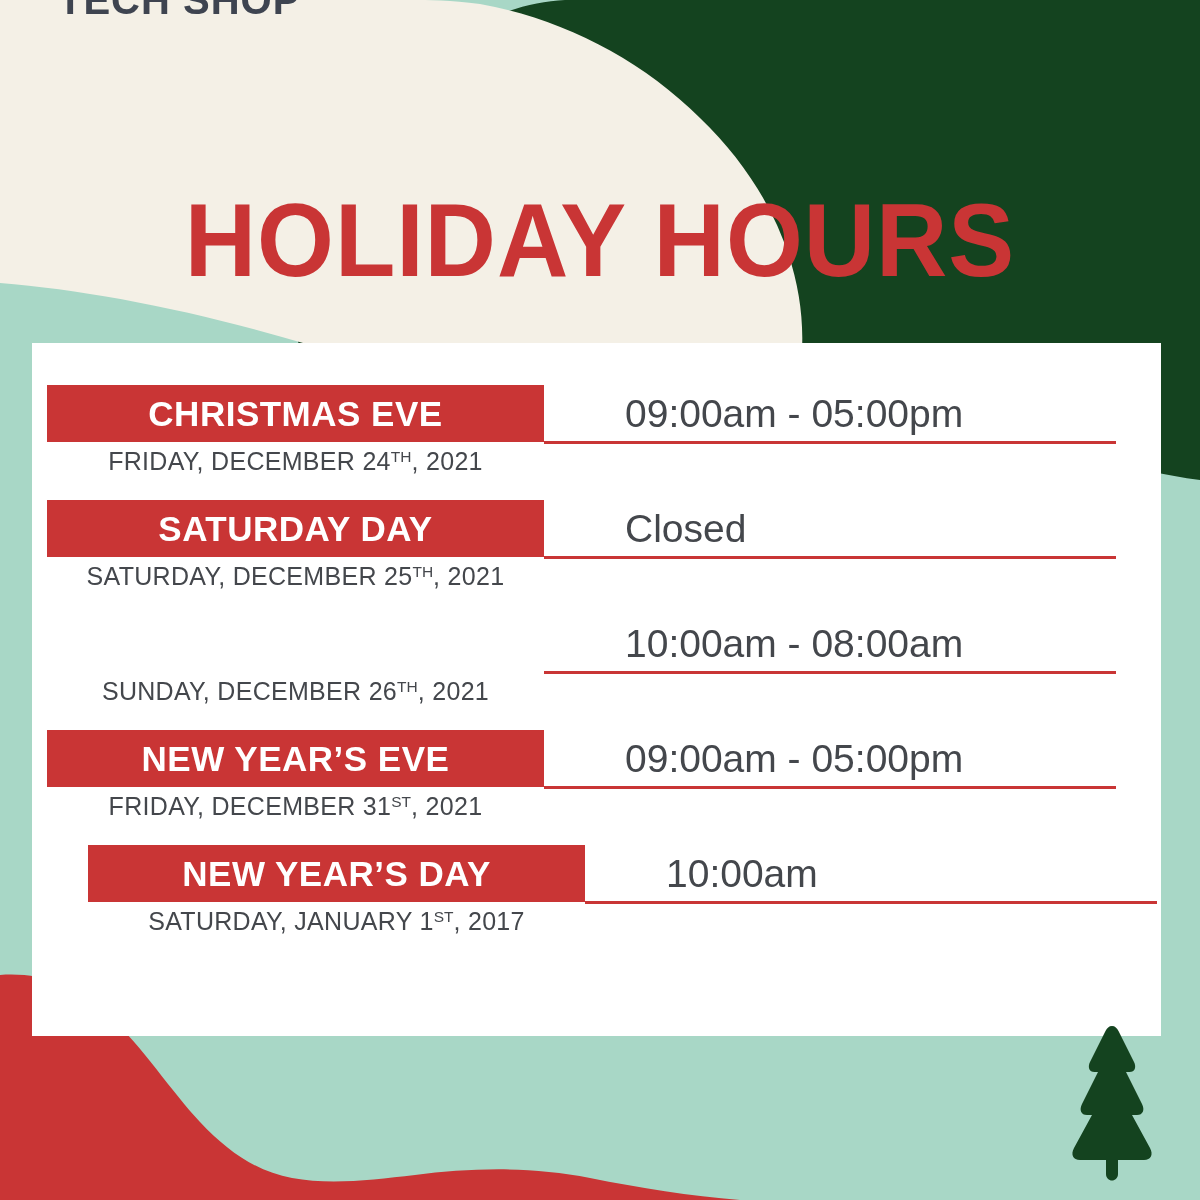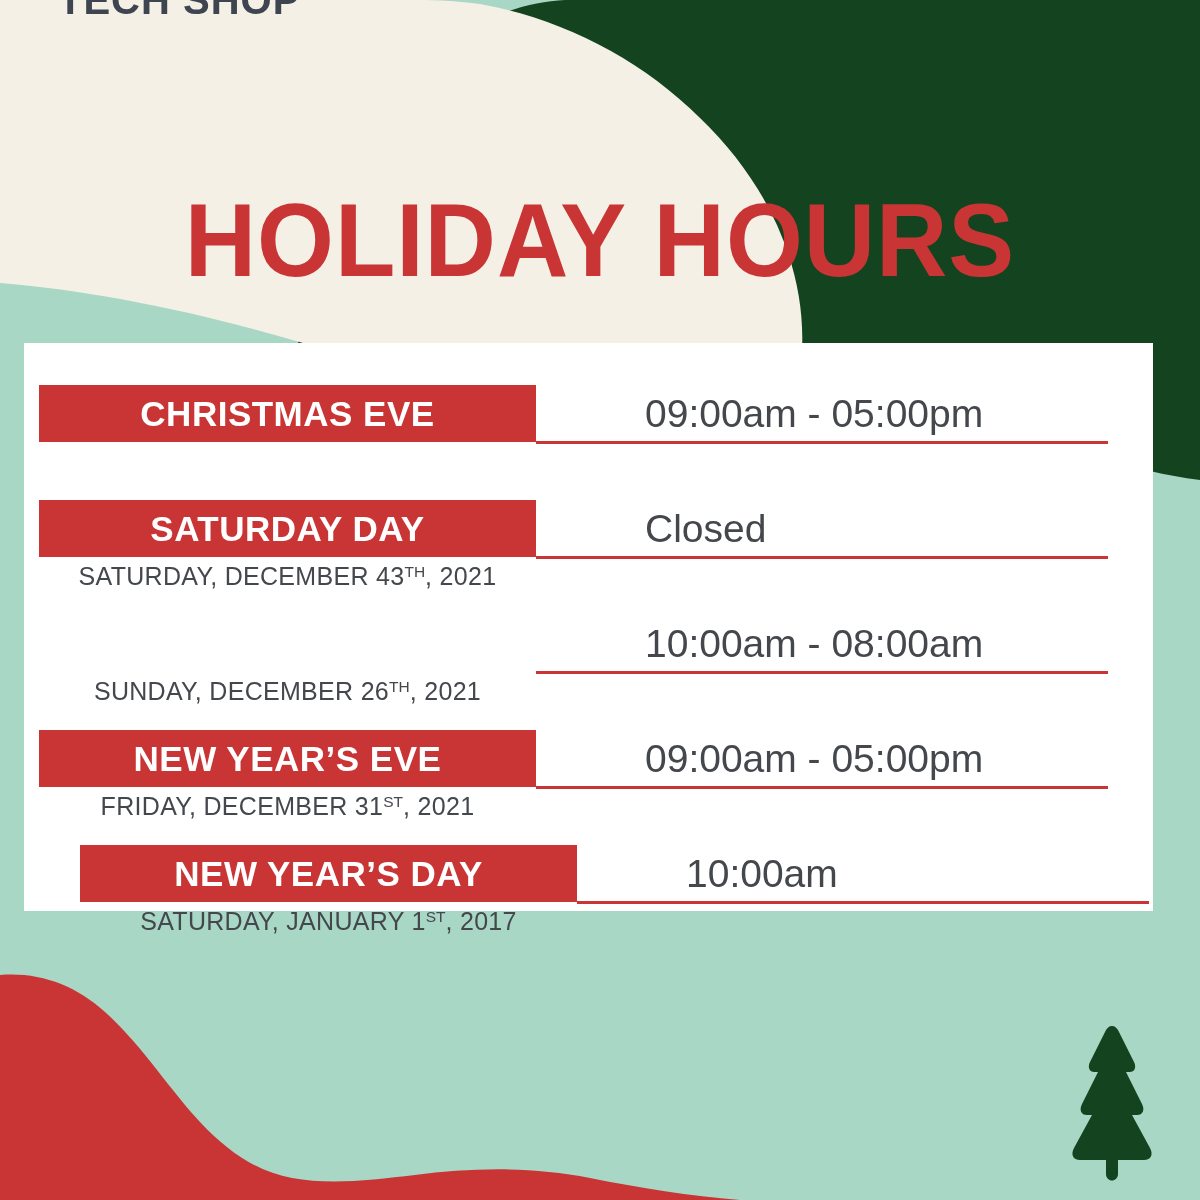--- a/index.html
+++ b/index.html
@@ -56,24 +56,24 @@
     font-weight: bold;
     color: #C93535;
     letter-spacing: 1px;
     transform: scaleX(0.95);
     transform-origin: center;
   }
 
   
   .card {
     position: absolute;
-    left: 24px;
+    left: 32px;
     top: 343px;
     width: 1129px;
-    height: 568px;
+    height: 693px;
     background: #FFFFFF;
     z-index: 5;
   }
 
   .rows {
     position: absolute;
     left: 0;
     top: 0;
     width: 100%;
   }
@@ -111,21 +111,20 @@
   .hours-wrap {
     position: absolute;
     left: 512px;
     top: 42px;
     width: 572px;
     height: 59px;
     border-bottom: 3px solid #C93535;
     box-sizing: border-box;
     display: flex;
     align-items: center;
-    padding-left: 28px;
   }
 
   .hours-label {
     font-size: 39px;
     color: #44474C;
     white-space: nowrap;
     padding-left: 81px;
     line-height: 1;
   }
 
@@ -195,29 +194,30 @@
 
   <div class="card">
     <div class="rows" id="rows-container">
         <div class="row">
           <div class="name-bar">
             <span class="name-label">CHRISTMAS EVE</span>
           </div>
           <div class="hours-wrap">
             <span class="hours-label">09:00am - 05:00pm</span>
           </div>
+          <div class="date-label"><span>FRIDAY, DECEMBER 24</span><sup>TH</sup><span>, 2021</span></div>
         </div>
         <div class="row">
           <div class="name-bar">
             <span class="name-label">SATURDAY DAY</span>
           </div>
           <div class="hours-wrap">
             <span class="hours-label">Closed</span>
           </div>
-          <div class="date-label"><span>SATURDAY, DECEMBER 43</span><sup>TH</sup><span>, 2021</span></div>
+          <div class="date-label"><span>SATURDAY, DECEMBER 25</span><sup>TH</sup><span>, 2021</span></div>
         </div>
         <div class="row">
           <div class="hours-wrap">
             <span class="hours-label">10:00am - 08:00am</span>
           </div>
           <div class="date-label"><span>SUNDAY, DECEMBER 26</span><sup>TH</sup><span>, 2021</span></div>
         </div>
         <div class="row">
           <div class="name-bar">
             <span class="name-label">NEW YEAR’S EVE</span>

